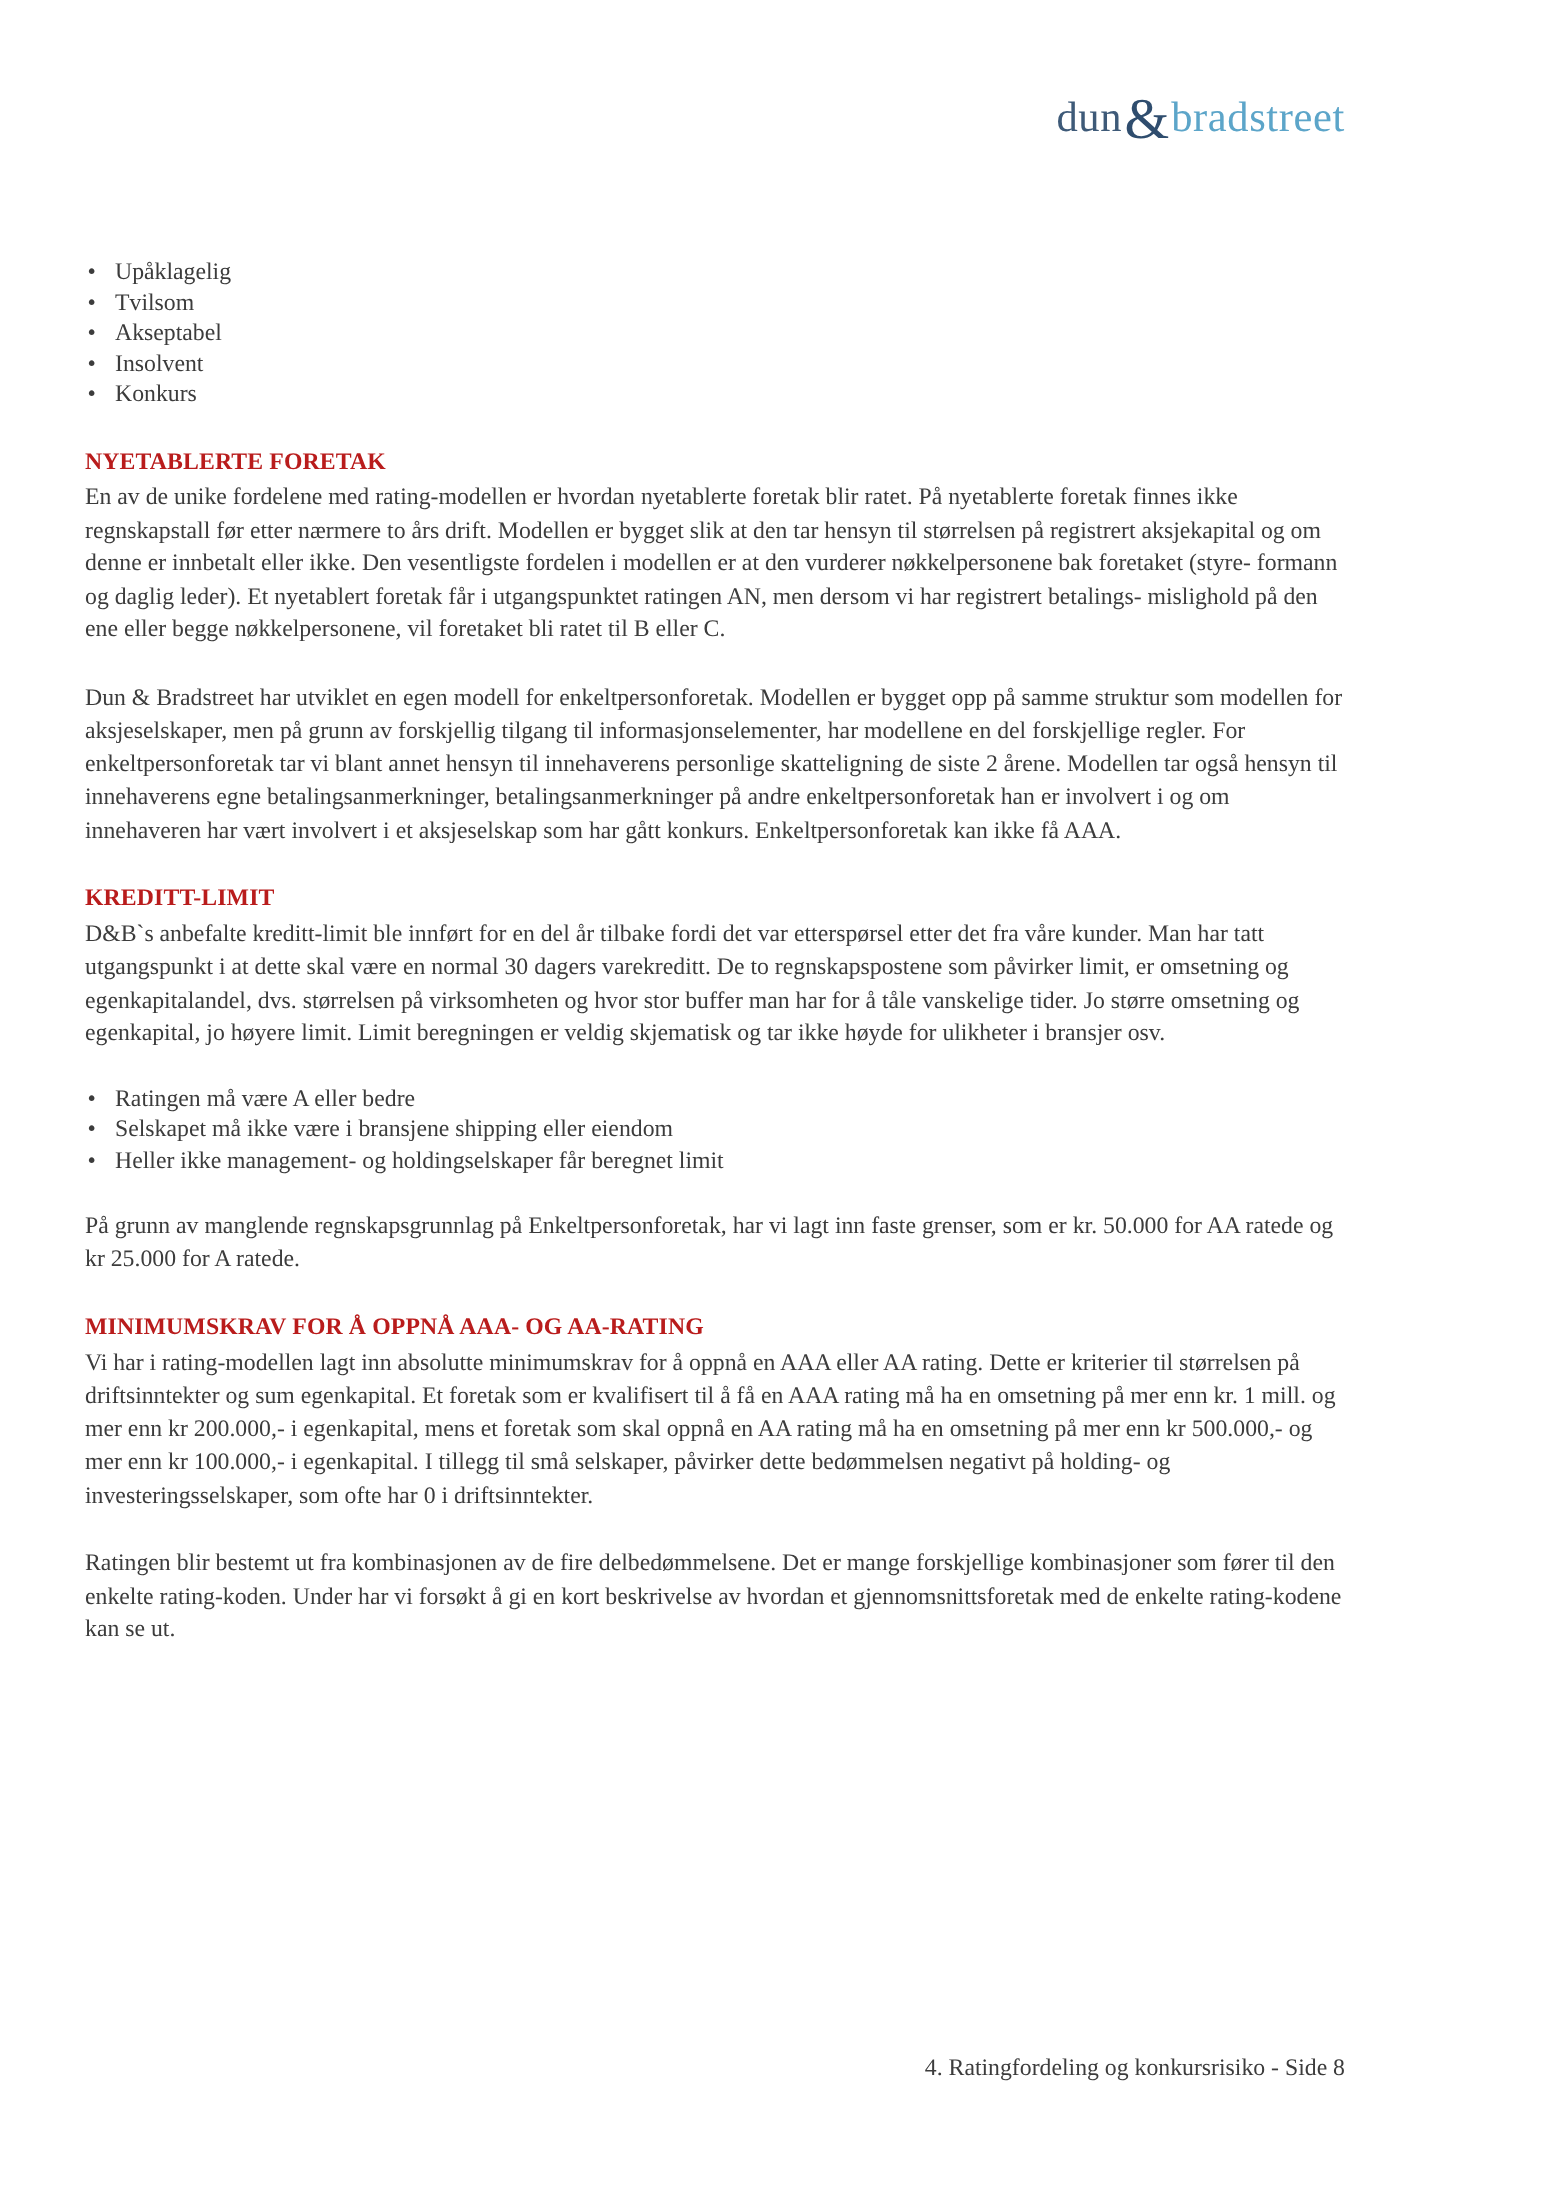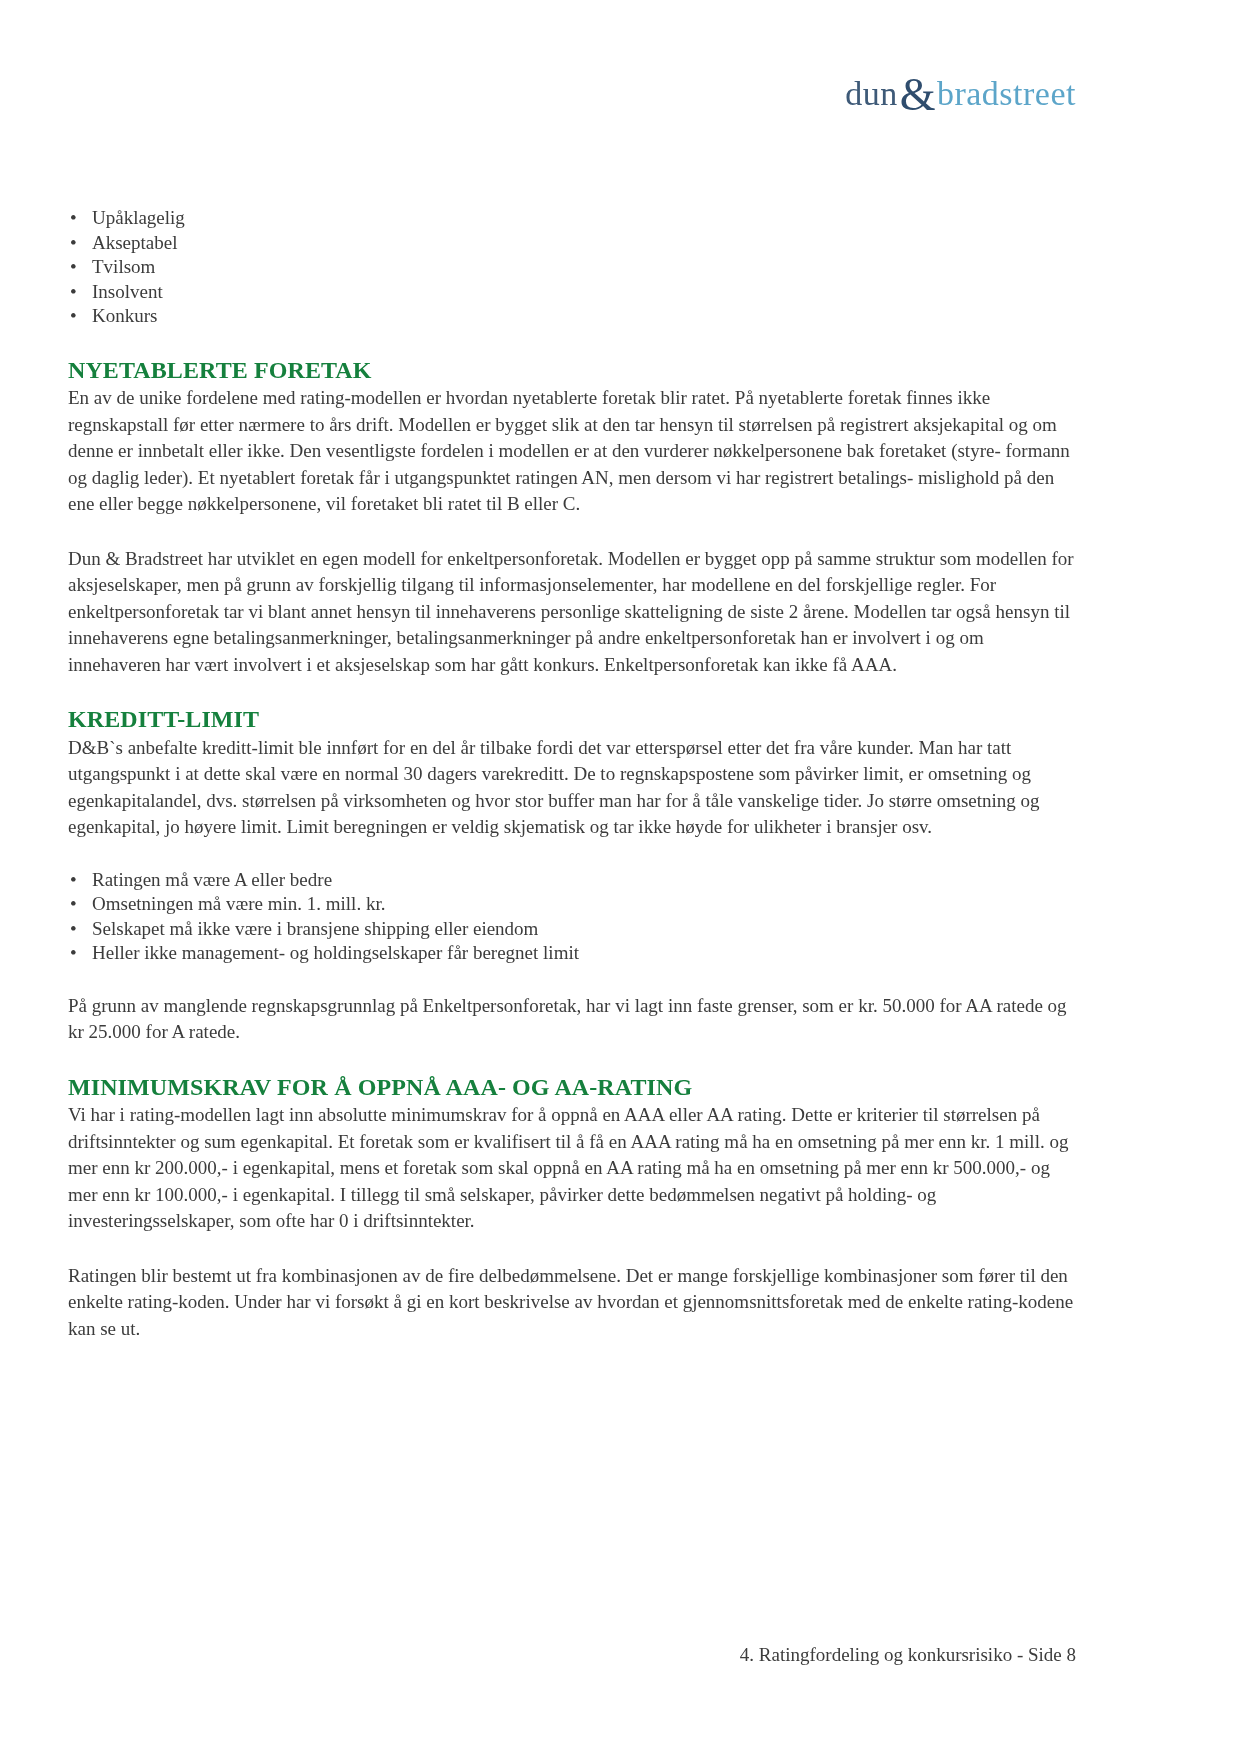--- a/index.html
+++ b/index.html
@@ -71,23 +71,23 @@
     content: "\2022";
     position: absolute;
     left: 2px;
     top: 0;
     color: #3c3c3c;
   }
 
   .section { margin-top: 28px; }
   .section h2 {
     margin: 0 0 2px 0;
-    font-size: 24px;
+    font-size: 19px;
     font-weight: 700;
-    color: #15803d;
+    color: #b91c1c;
     letter-spacing: 0.1px;
   }
 
   .krav-block { margin-top: 27px; }
   .standalone { margin-top: 27px; }
 
   
   .page-footer {
     position: absolute;
     top: 1644px;
@@ -106,22 +106,22 @@
   <header>
     <div class="logo">
       <span class="logo-dun">dun</span><span class="logo-amp">&amp;</span><span class="logo-brad">bradstreet</span>
     </div>
   </header>
 
   <main class="content">
 
     <ul class="bullets">
       <li>Upåklagelig</li>
+      <li>Tvilsom</li>
       <li>Akseptabel</li>
-      <li>Tvilsom</li>
       <li>Insolvent</li>
       <li>Konkurs</li>
     </ul>
 
     <section class="section">
       <h2>NYETABLERTE FORETAK</h2>
       <p>En av de unike fordelene med rating-modellen er hvordan nyetablerte foretak blir ratet. På nyetablerte foretak finnes ikke regnskapstall før etter nærmere to års drift. Modellen er bygget slik at den tar hensyn til størrelsen på registrert aksjekapital og om denne er innbetalt eller ikke. Den vesentligste fordelen i modellen er at den vurderer nøkkelpersonene bak foretaket (styre- formann og daglig leder). Et nyetablert foretak får i utgangspunktet ratingen AN, men dersom vi har registrert betalings- mislighold på den ene eller begge nøkkelpersonene, vil foretaket bli ratet til B eller C.</p>
     </section>
 
     <section class="section">
@@ -129,21 +129,20 @@
     </section>
 
     <section class="section">
       <h2>KREDITT-LIMIT</h2>
       <p>D&amp;B`s anbefalte kreditt-limit ble innført for en del år tilbake fordi det var etterspørsel etter det fra våre kunder. Man har tatt utgangspunkt i at dette skal være en normal 30 dagers varekreditt. De to regnskapspostene som påvirker limit, er omsetning og egenkapitalandel, dvs. størrelsen på virksomheten og hvor stor buffer man har for å tåle vanskelige tider. Jo større omsetning og egenkapital, jo høyere limit. Limit beregningen er veldig skjematisk og tar ikke høyde for ulikheter i bransjer osv.</p>
     </section>
 
     <div class="krav-block">
       <ul class="bullets">
         <li>Ratingen må være A eller bedre</li>
-        <li>Omsetningen må være min. 1. mill. kr.</li>
         <li>Selskapet må ikke være i bransjene shipping eller eiendom</li>
         <li>Heller ikke management- og holdingselskaper får beregnet limit</li>
       </ul>
     </div>
 
     <p class="standalone">På grunn av manglende regnskapsgrunnlag på Enkeltpersonforetak, har vi lagt inn faste grenser, som er kr. 50.000 for AA ratede og kr 25.000 for A ratede.</p>
 
     <section class="section">
       <h2>MINIMUMSKRAV FOR Å OPPNÅ AAA- OG AA-RATING</h2>
       <p>Vi har i rating-modellen lagt inn absolutte minimumskrav for å oppnå en AAA eller AA rating. Dette er kriterier til størrelsen på driftsinntekter og sum egenkapital. Et foretak som er kvalifisert til å få en AAA rating må ha en omsetning på mer enn kr. 1 mill. og mer enn kr 200.000,- i egenkapital, mens et foretak som skal oppnå en AA rating må ha en omsetning på mer enn kr 500.000,- og mer enn kr 100.000,- i egenkapital. I tillegg til små selskaper, påvirker dette bedømmelsen negativt på holding- og investeringsselskaper, som ofte har 0 i driftsinntekter.</p>

